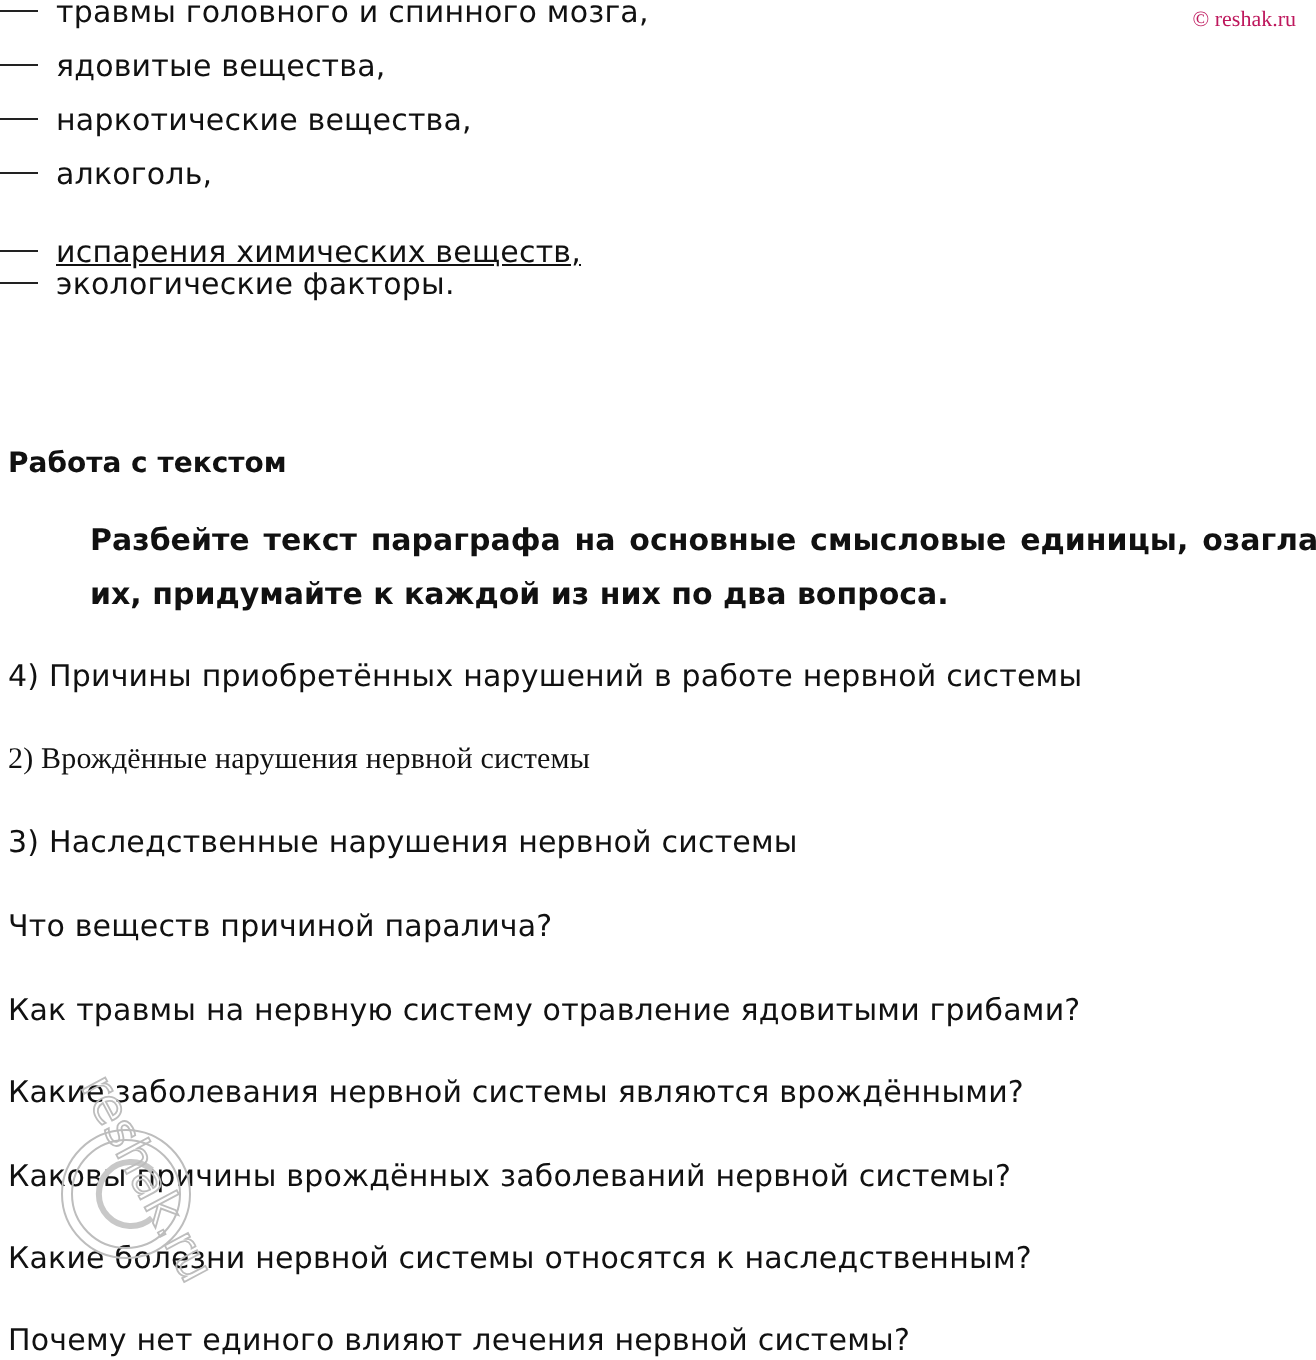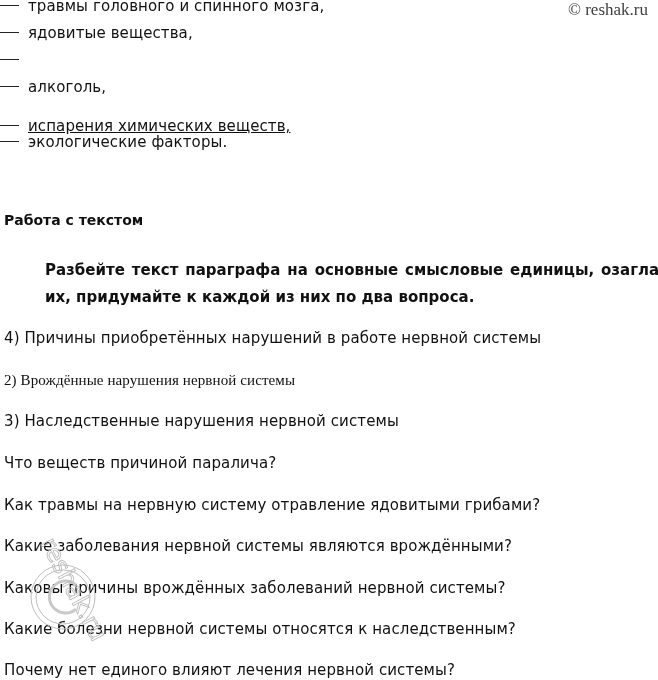--- a/index.html
+++ b/index.html
@@ -32,22 +32,22 @@
       margin-right: 9px;
       margin-left: -4px;
       position: relative;
       top: -1px;
     }
     .copyright {
       position: absolute;
       right: 10px;
       top: 0px;
       font-family: "Liberation Serif", serif;
-      font-size: 17px;
-      color: #404040;
+      font-size: 11px;
+      color: #be185d;
       line-height: 20px;
     }
     .heading {
       font-weight: bold;
       font-size: 14px;
       letter-spacing: 0;
     }
     .task {
       position: absolute;
       left: 4px;
@@ -73,34 +73,34 @@
 <div class="copyright">© reshak.ru</div>
 
 <div>
   <div class="line dash-item" style="top:-4px;">
     <span class="dash"></span><span>травмы головного и спинного мозга,</span>
   </div>
   <div class="line dash-item" style="top:23px;">
     <span class="dash"></span><span>ядовитые вещества,</span>
   </div>
   <div class="line dash-item" style="top:50px;">
-    <span class="dash"></span>
+    <span class="dash"></span><span>наркотические вещества,</span>
   </div>
   <div class="line dash-item" style="top:77px;">
     <span class="dash"></span><span>алкоголь,</span>
   </div>
   <div class="line dash-item" style="top:116px;text-decoration:underline;">
     <span class="dash"></span><span>испарения химических веществ,</span>
   </div>
   <div class="line dash-item" style="top:132px;">
     <span class="dash"></span><span>экологические факторы.</span>
   </div>
 </div>
 
-<div class="line heading" style="top:210px;">Работа с текстом</div>
+<div class="line heading" style="top:222px;">Работа с текстом</div>
 
 <div class="task" style="top:257px;margin-left:41px;">Разбейте текст параграфа на основные смысловые единицы, озаглавьте их, придумайте к каждой из них по два вопроса.</div>
 
 <div>
   <div class="line" style="top:328px;">4) Причины приобретённых нарушений в работе нервной системы</div>
   <div class="line" style="top:370px;font-family:Liberation Serif, serif;">2) Врождённые нарушения нервной системы</div>
   <div class="line" style="top:411px;">3) Наследственные нарушения нервной системы</div>
 </div>
 
 <div>

